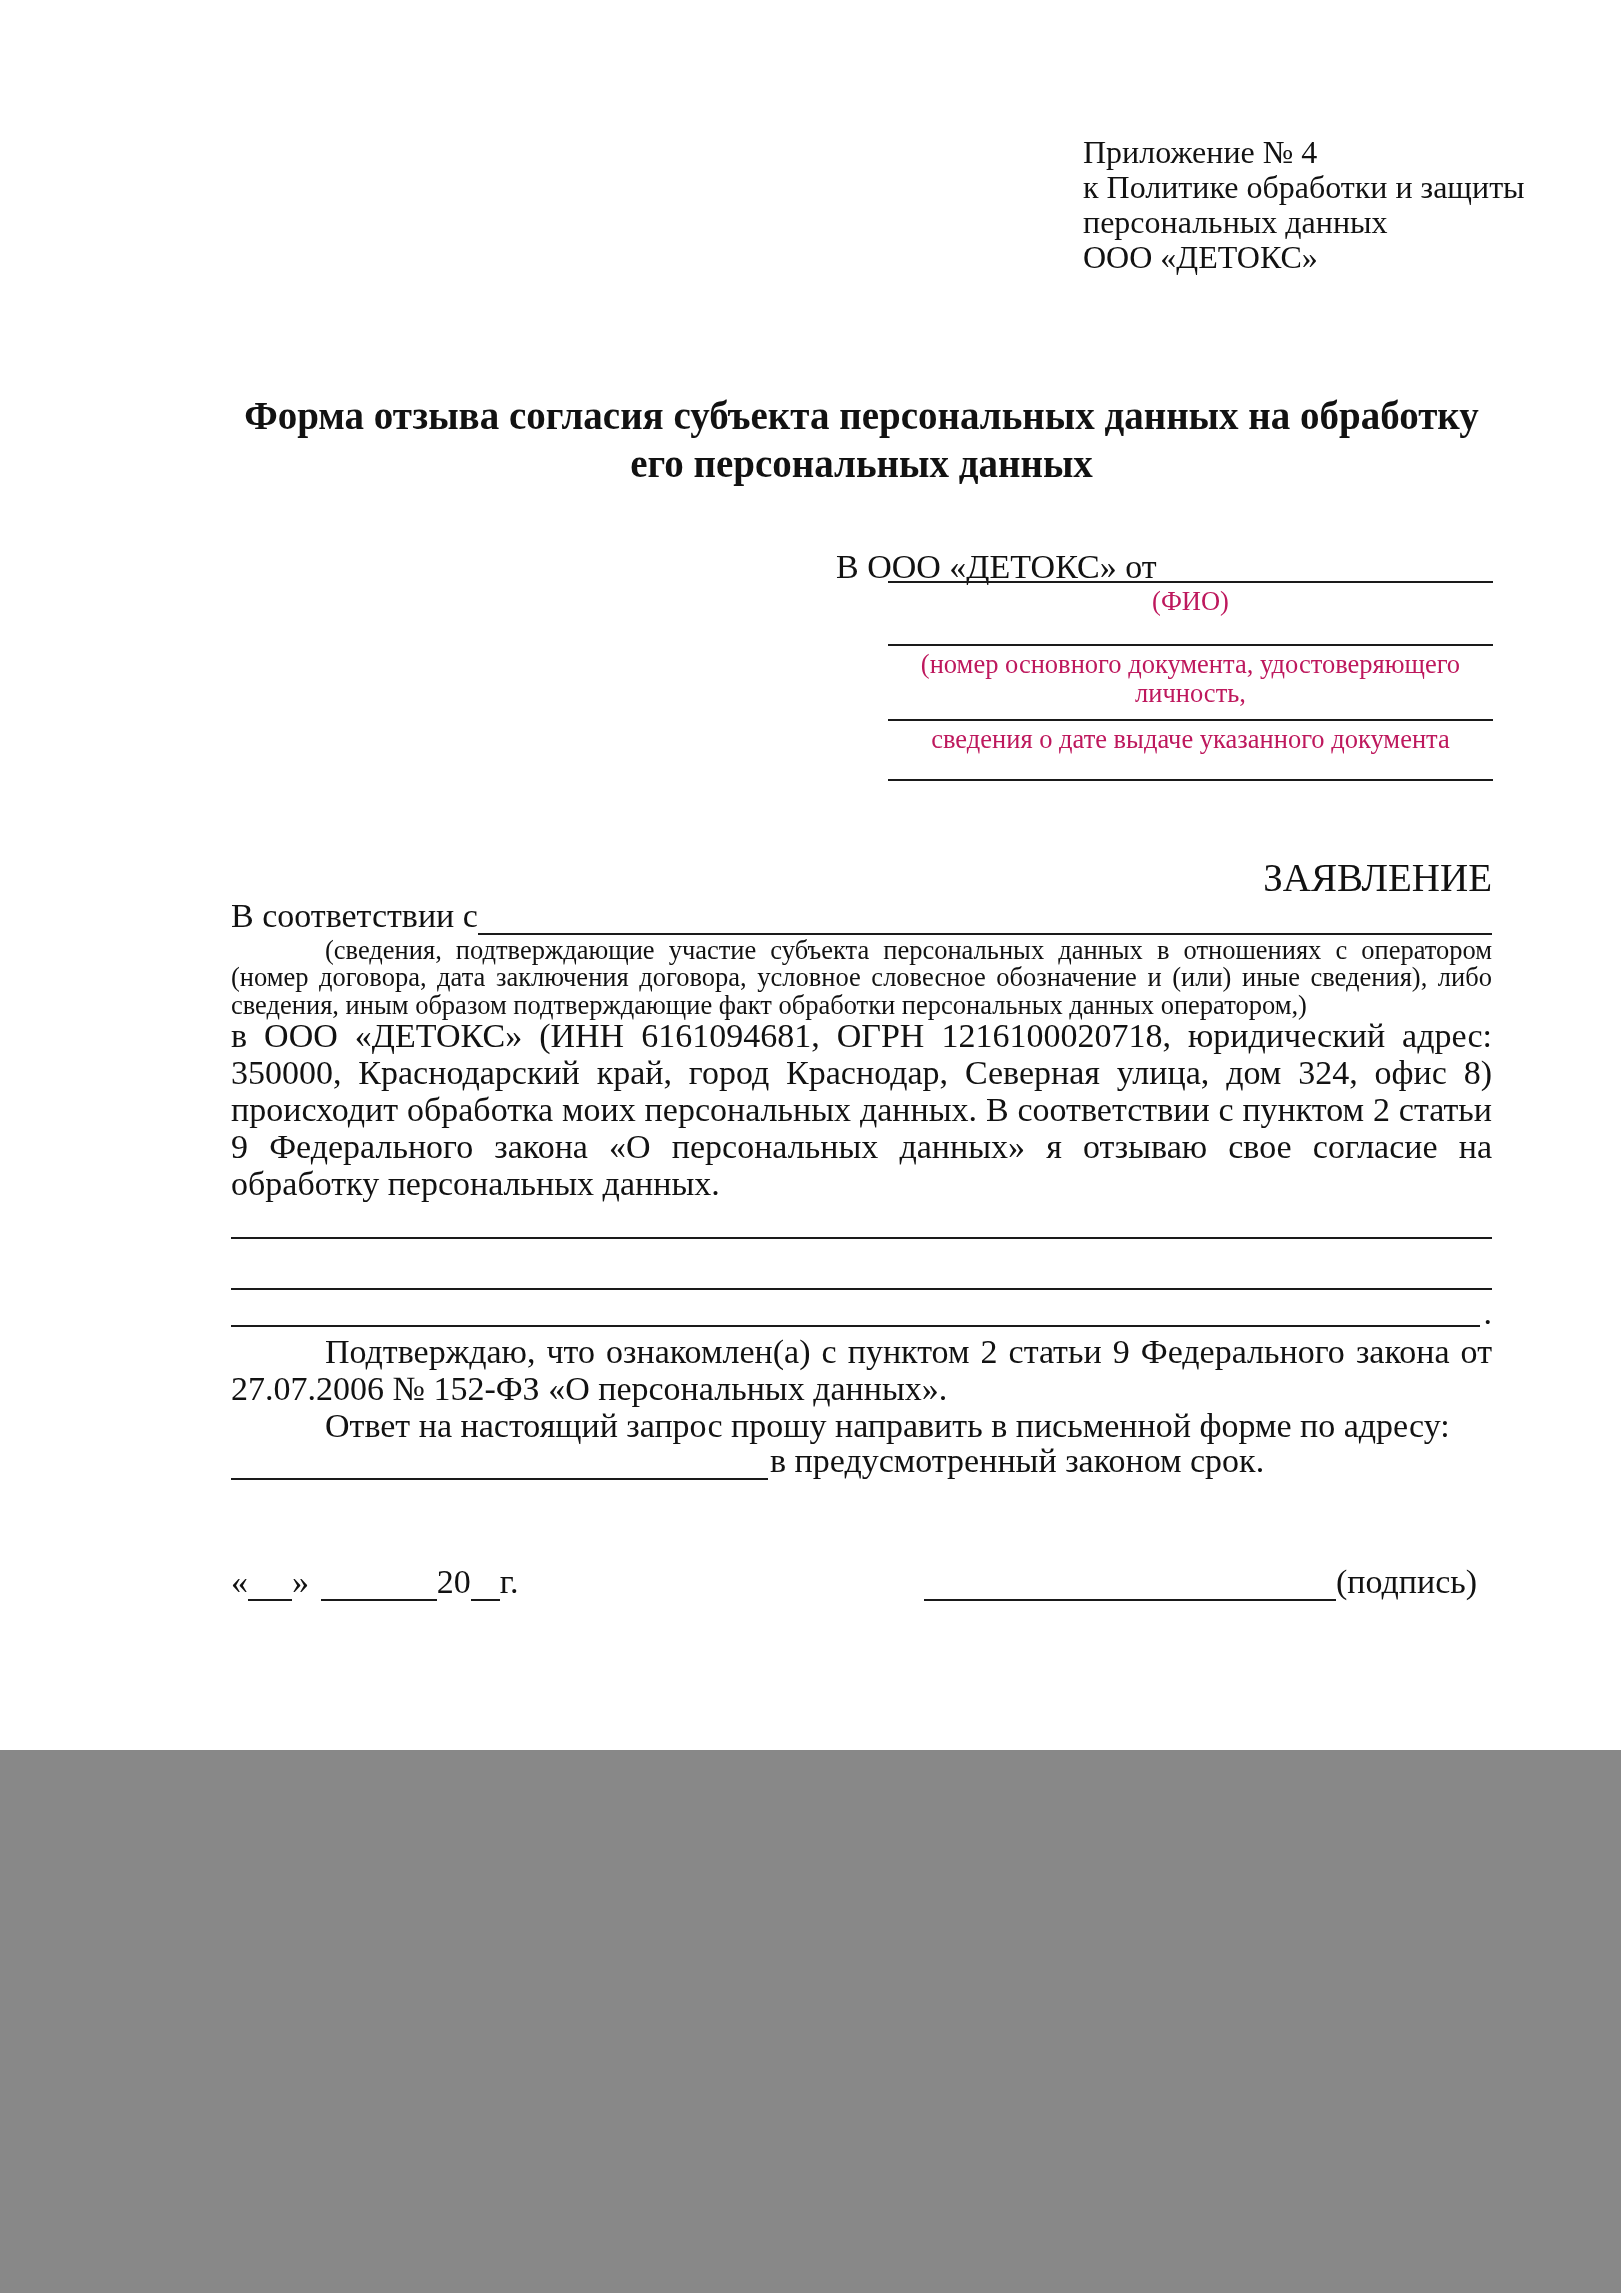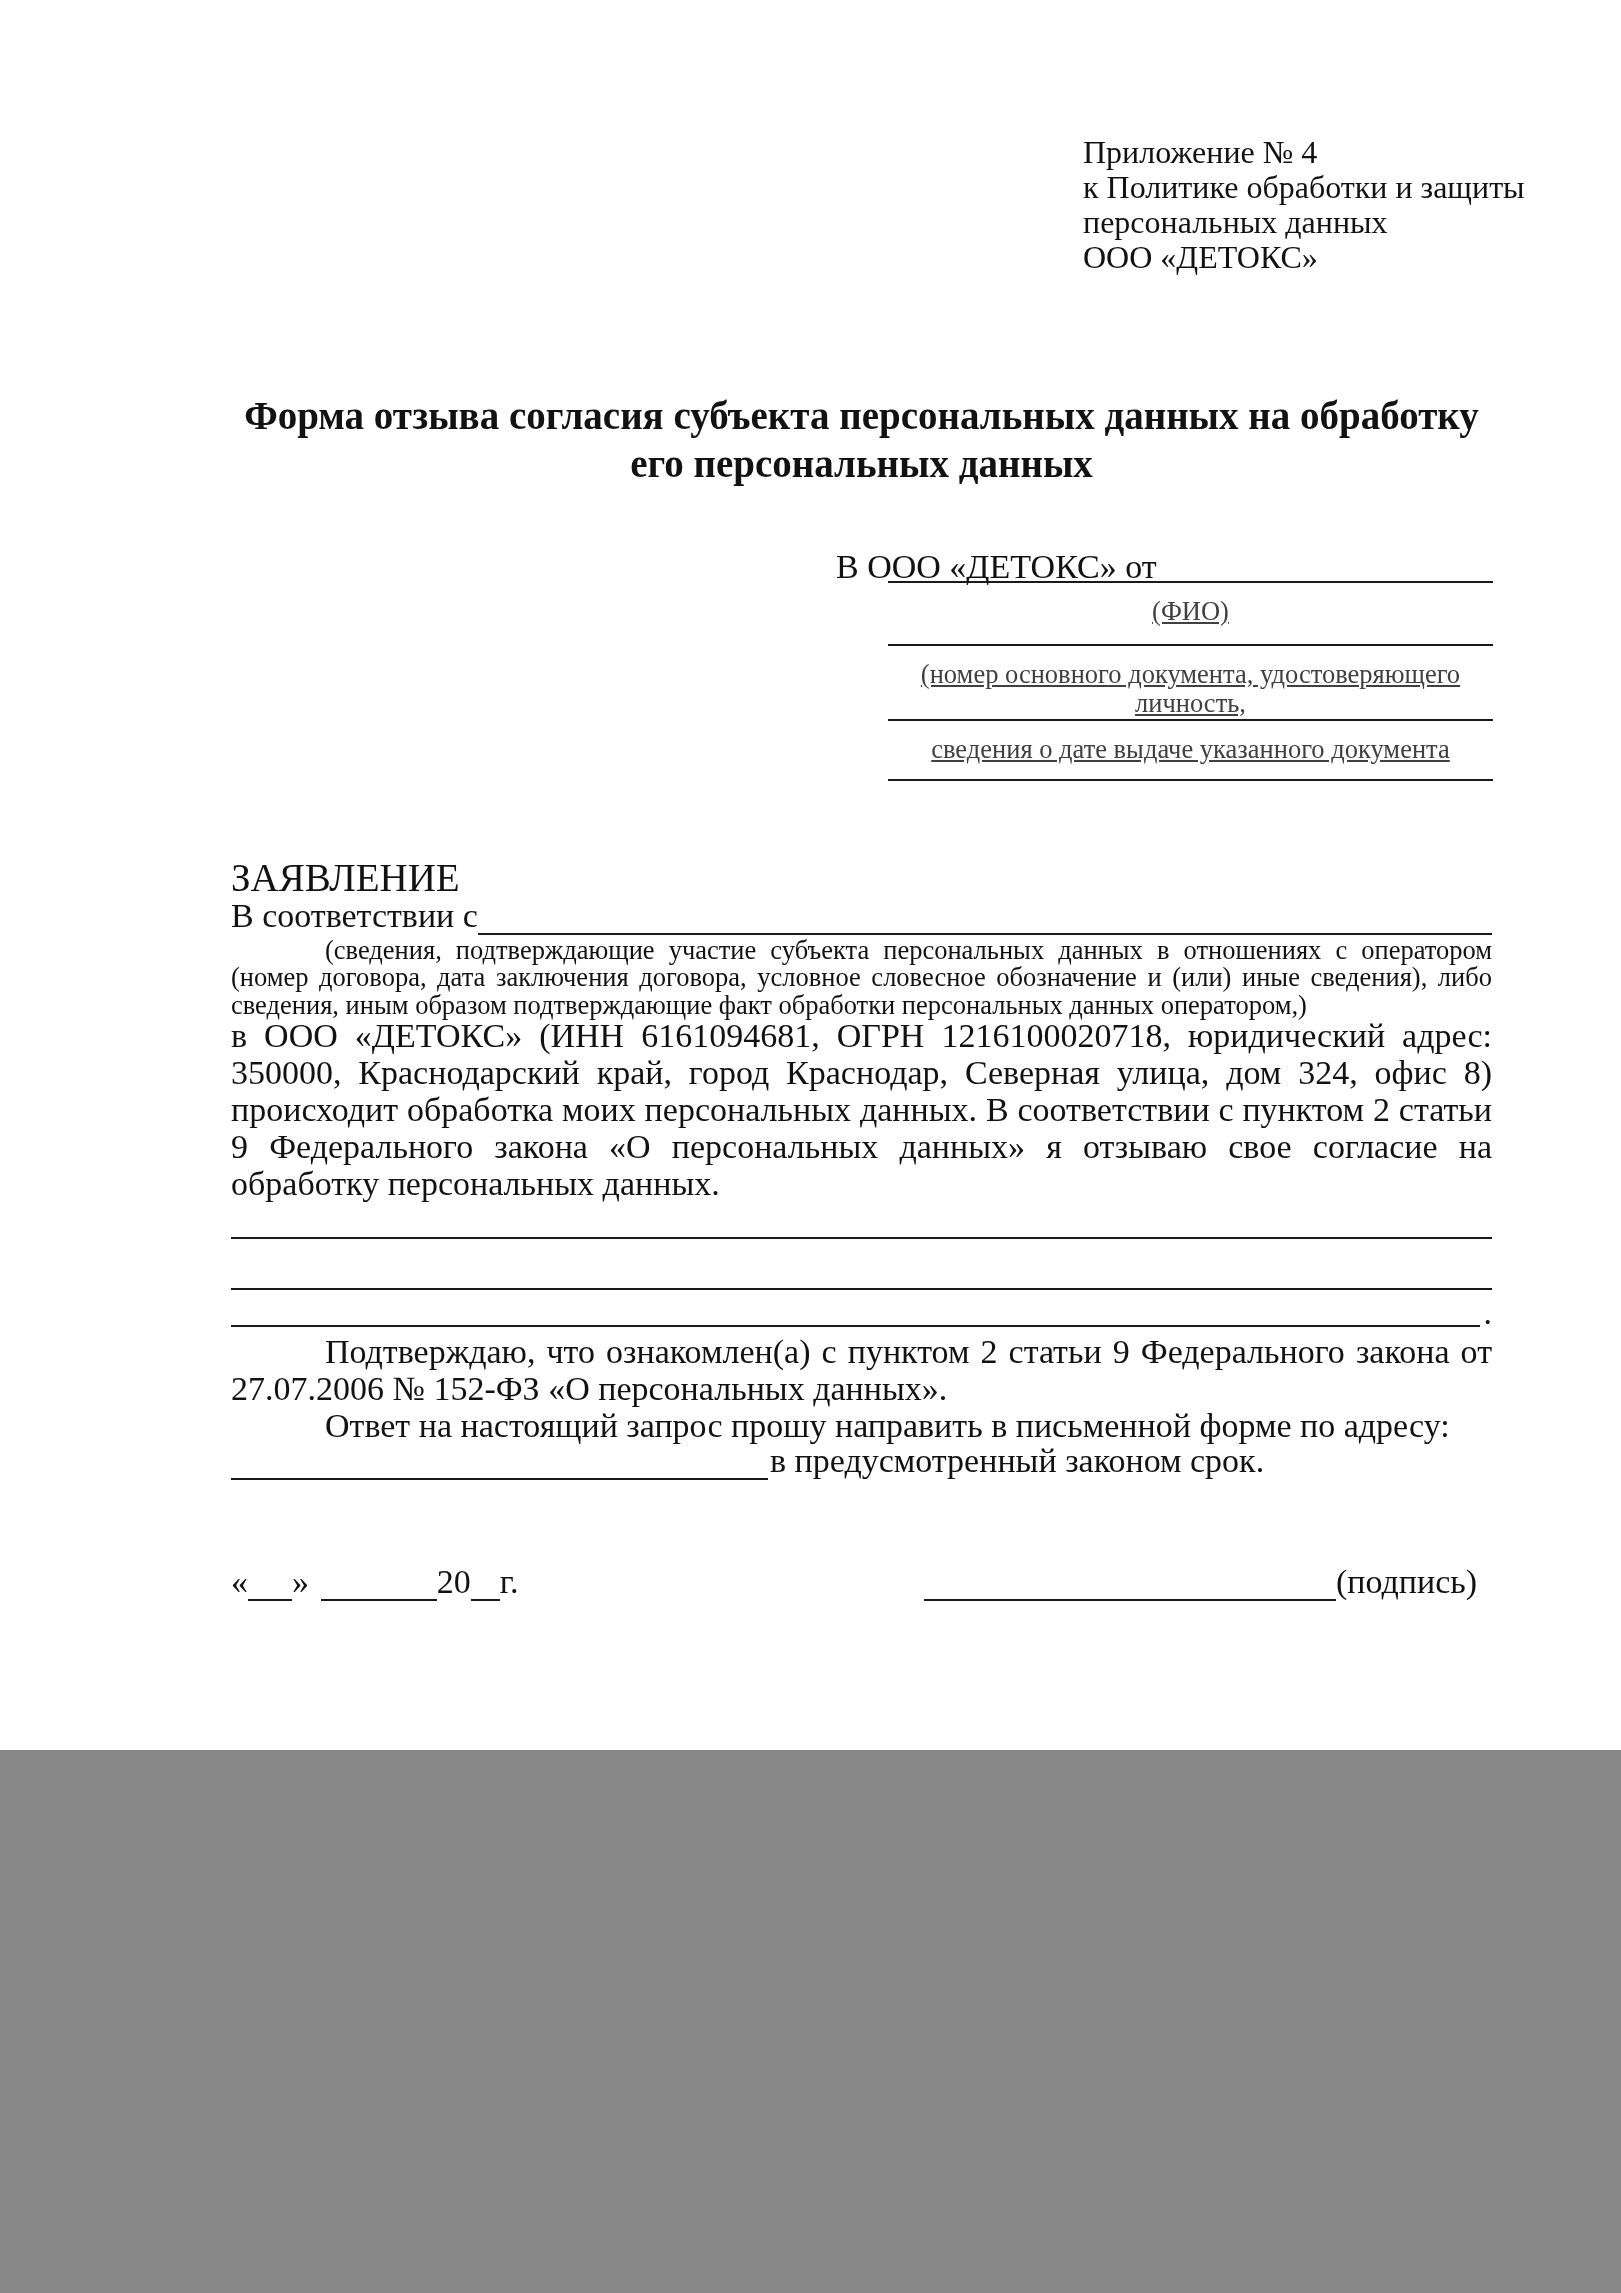--- a/index.html
+++ b/index.html
@@ -15,23 +15,23 @@
   .abs{position:absolute;}
   
   .hdr{left:1083px;top:135px;font-size:32px;line-height:35px;white-space:nowrap;}
   
   .title{left:231px;top:392px;width:1261px;text-align:center;font-weight:bold;
          font-size:39px;line-height:48px;}
   
   .addr{left:836px;top:532px;font-size:34px;white-space:nowrap;margin-top:16px;}
   .field{left:888px;width:605px;}
   .field-line{height:34px;border-bottom:2.9px solid #1a1a1a;}
-  .field-cap{text-align:center;font-size:26.5px;line-height:29px;margin-top:14px;color:#404040;text-decoration:underline;}
+  .field-cap{text-align:center;font-size:26.5px;line-height:29px;margin-top:4px;color:#be185d;}
   
-  .stmt-head{left:231px;top:855px;width:1261px;text-align:left;font-size:39px;}
+  .stmt-head{left:231px;top:855px;width:1261px;text-align:right;font-size:39px;}
   .row{left:231px;width:1261px;display:flex;align-items:flex-end;}
   .intro-row{top:896px;height:39px;font-size:34px;}
   .intro-row .lead{white-space:nowrap;}
   .fill{flex:1 1 auto;border-bottom:2.9px solid #1a1a1a;height:33px;}
   .footnote{left:231px;top:937px;width:1261px;font-size:26.5px;line-height:27.4px;
             text-align:justify;text-indent:94px;}
   .body-par{left:231px;top:1017px;width:1261px;font-size:34px;line-height:37px;
             text-align:justify;}
   .reason-row{top:1200px;height:39px;font-size:34px;}
   .reason-row .lead{margin-left:94px;white-space:nowrap;}

